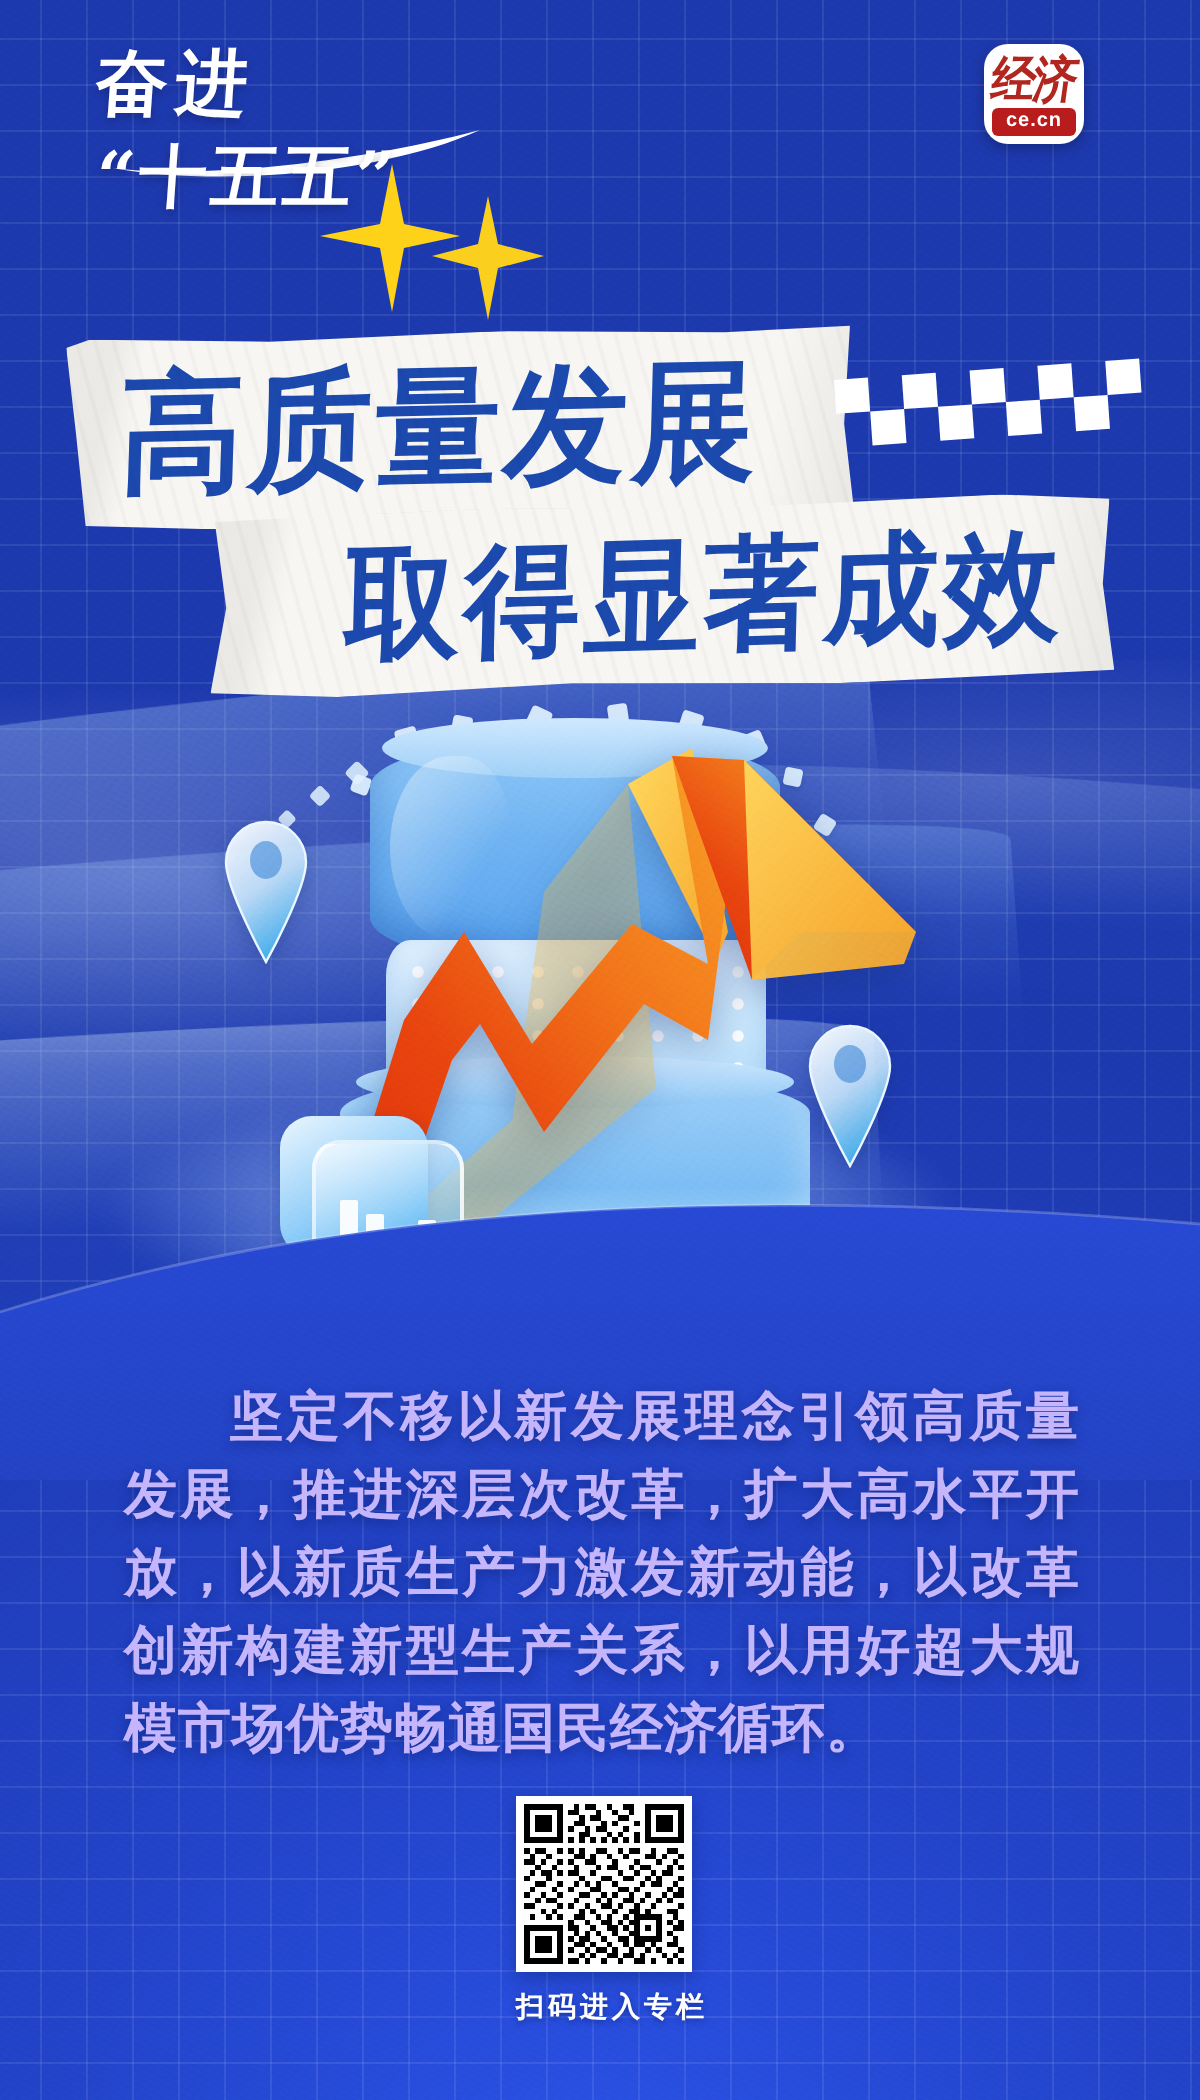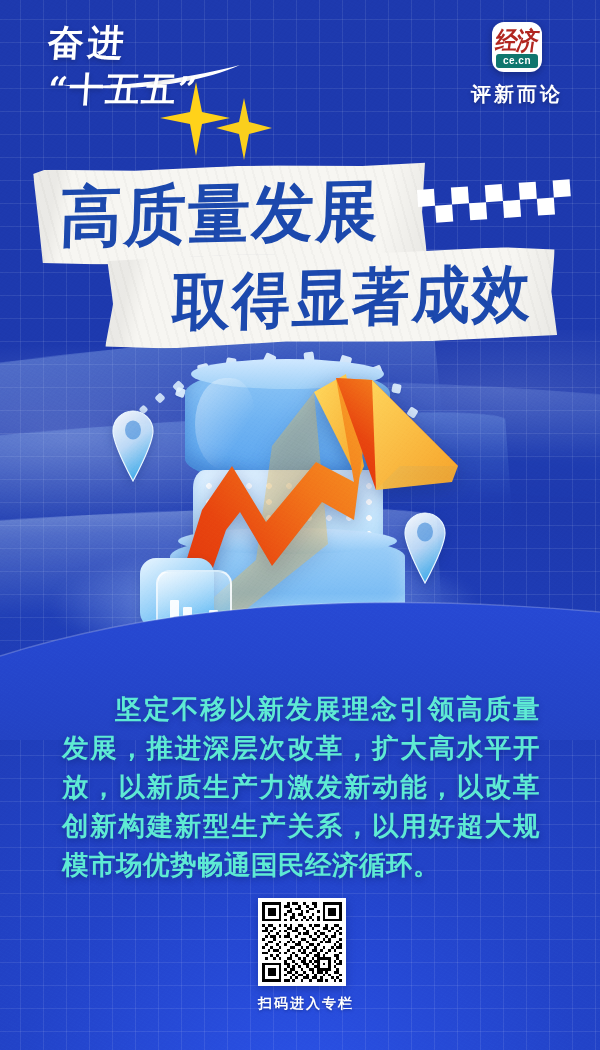--- a/index.html
+++ b/index.html
@@ -85,21 +85,21 @@
     box-shadow:0 2px 7px rgba(0,0,0,.28);position:relative;overflow:hidden;
   }
   .logo-cn{
     position:absolute;left:0;right:0;top:4px;height:28px;
     color:#b1261f;font-size:22px;font-weight:700;line-height:28px;letter-spacing:-1px;
     font-family:"DejaVu Serif","Liberation Serif",serif;
     transform:skewX(-8deg) scaleY(1.12);
   }
   .logo-bar{
     position:absolute;left:4px;right:4px;bottom:4px;height:14px;border-radius:3px;
-    background:#0f766e;color:#fff;font-size:10px;line-height:14px;font-weight:700;letter-spacing:.5px;
+    background:#b91c1c;color:#fff;font-size:10px;line-height:14px;font-weight:700;letter-spacing:.5px;
   }
   .mast-sub{
     margin-top:9px;color:#fff;font-size:20px;font-weight:700;letter-spacing:3px;
     font-family:"DejaVu Serif","Liberation Serif",serif;
     text-shadow:0 2px 4px rgba(0,0,0,.26);
   }
 
   
   .banner{
     position:absolute;background:#f7f6f2;
@@ -194,21 +194,21 @@
     position:absolute;left:16px;top:12px;width:76px;height:66px;border-radius:14px;
     background:linear-gradient(160deg, rgba(255,255,255,.75), rgba(160,215,250,.55) 60%, rgba(60,165,235,.75));
     border:2px solid rgba(255,255,255,.75);
     display:flex;align-items:flex-end;justify-content:center;gap:4px;padding:0 8px 8px;
   }
   .card-front i{display:block;width:9px;background:rgba(255,255,255,.93);border-radius:1px;}
 
   
   .body-copy{
     position:absolute;left:62px;top:690px;width:478px;
-    color:#5eead4;font-size:26.5px;font-weight:700;line-height:1.47;
+    color:#c4b5fd;font-size:26.5px;font-weight:700;line-height:1.47;
     letter-spacing:.5px;text-indent:2em;text-align:justify;
     font-family:"DejaVu Sans","Liberation Sans",sans-serif;
     text-shadow:0 2px 6px rgba(6,24,95,.45);
   }
 
   
   .qr-wrap{position:absolute;left:258px;top:898px;width:88px;text-align:center;}
   .qr{
     width:88px;height:88px;background:#fff;padding:4px;
     box-shadow:0 3px 8px rgba(6,24,95,.35);
@@ -351,21 +351,20 @@
   <svg class="stars" viewBox="0 0 130 104">
     <path d="M46 4 L52 34 L80 40 L52 46 L46 78 L40 46 L10 40 L40 34 Z" fill="#ffd21a"></path>
     <path d="M94 20 L99 44 L122 50 L99 56 L94 82 L89 56 L66 50 L89 44 Z" fill="#ffd21a" opacity=".98"></path>
   </svg>
 
   <div class="mast-right">
     <div class="logo-badge">
       <div class="logo-cn">经济</div>
       <div class="logo-bar">ce.cn</div>
     </div>
-    <div class="mast-sub">评新而论</div>
   </div>
 
   <div class="banner banner-a">
     <div class="hl hl-a">高质量发展</div>
   </div>
 
   <div class="checkers">
     <i style="left:0px;top:2px;"></i>
     <i style="left:17px;top:19px;"></i>
     <i style="left:34px;top:2px;"></i>

